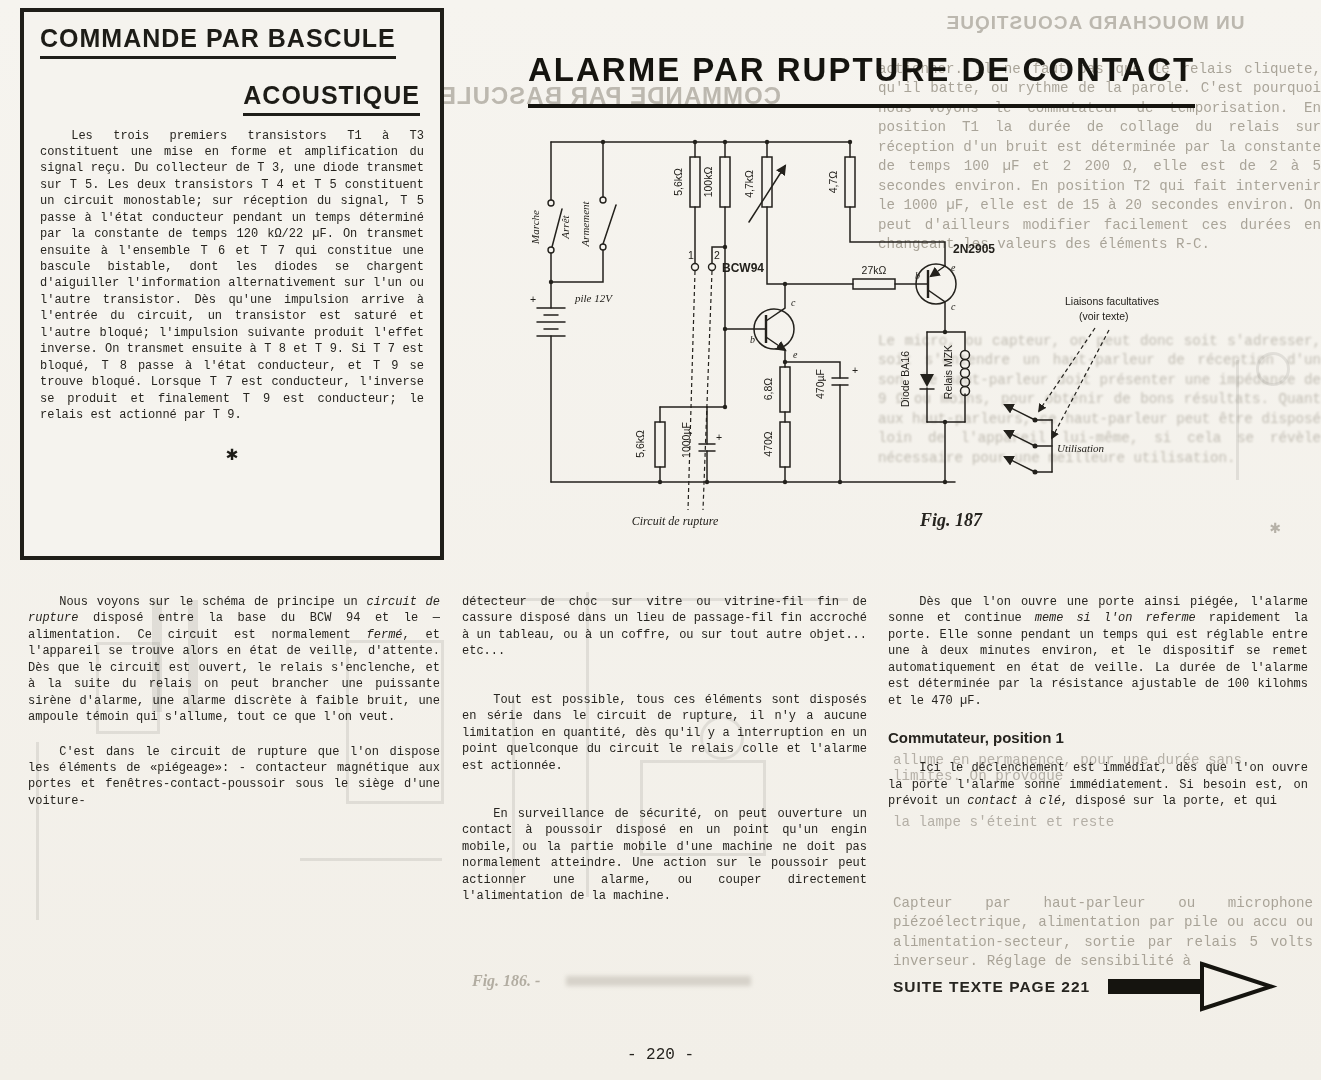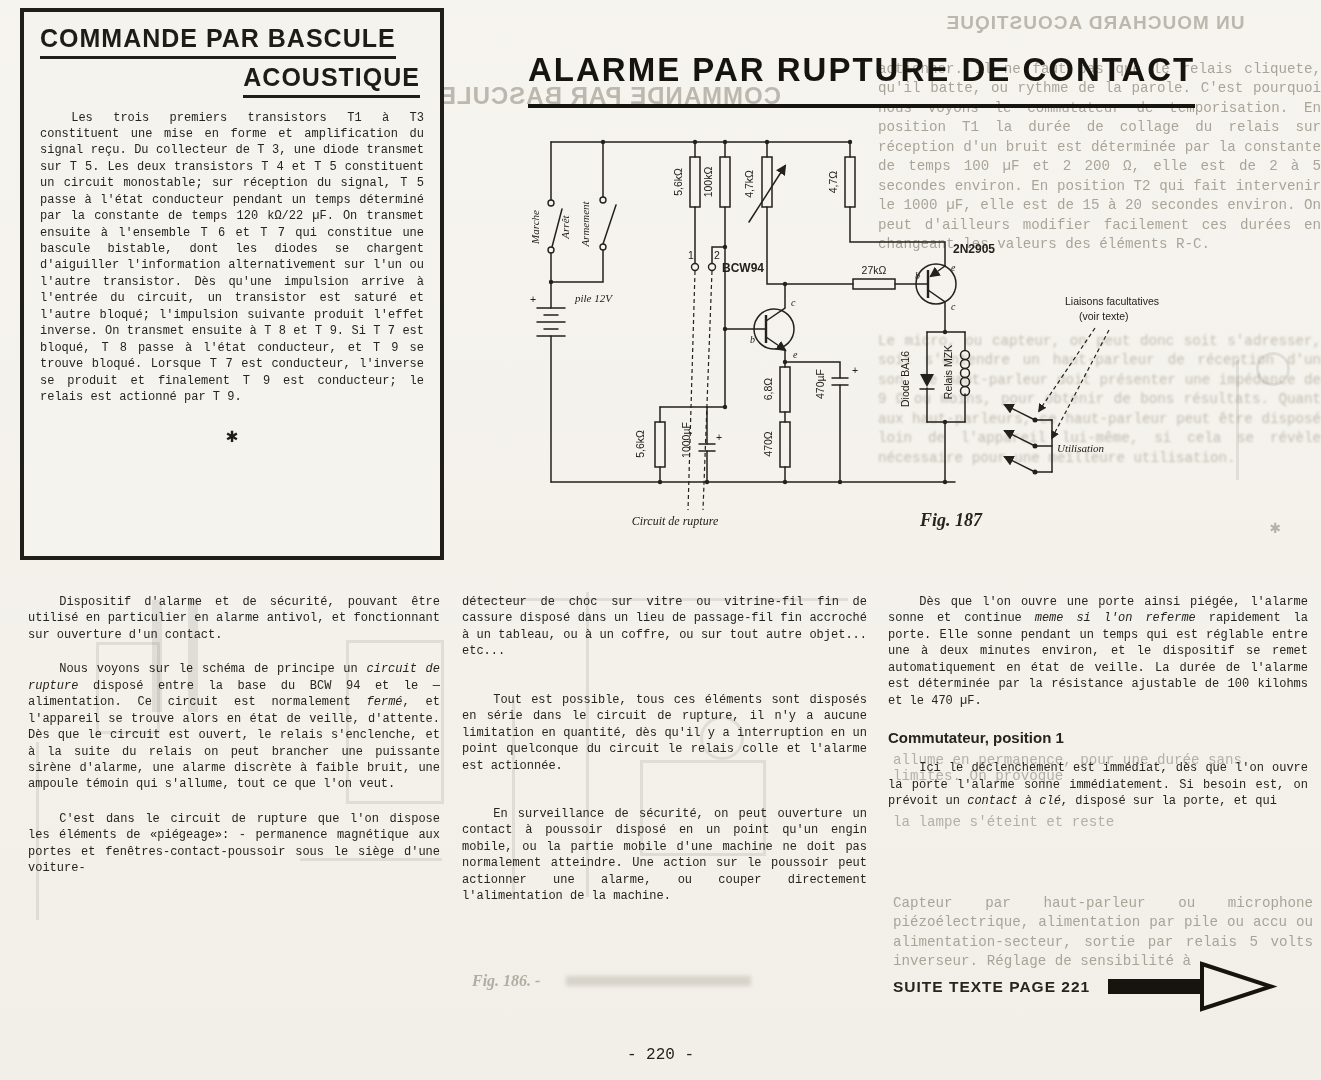--- a/index.html
+++ b/index.html
@@ -9,21 +9,21 @@
   
   .body{font-size:12px;line-height:1.37;text-align:justify;margin:0 0 18px;}
   .ind{text-indent:2.6em;}
   .col{position:absolute;top:594px;z-index:2;}
   .col.c2 .body{margin-bottom:32px;}
   .col-head{font:bold 15px "Liberation Sans",sans-serif;margin:20px 0 14px;}
   
   .left-box{position:absolute;left:20px;top:8px;width:424px;height:552px;border:4px solid #1f1e19;
             background:#f5f3ee;box-sizing:border-box;padding:12px 16px 6px;z-index:2;}
   .trow{line-height:1;}
-  .trow.r{text-align:right;padding-right:4px;margin-top:4px;}
+  .trow.r{text-align:right;padding-right:4px;margin-top:22px;}
   .box-title{display:inline-block;font:bold 25px/1.15 "Liberation Sans",sans-serif;letter-spacing:1px;
              border-bottom:3px solid #1f1e19;padding-bottom:3px;color:#1d1c17;}
   .box-par{margin-top:12px;}
   .box-star{text-align:center;font-size:20px;margin-top:4px;color:#1d1c17;}
   
   .main-title{position:absolute;left:528px;top:52px;margin:0;font:bold 33px/1.1 "Liberation Sans",sans-serif;
               letter-spacing:2px;border-bottom:4px solid #15140f;padding-bottom:16px;color:#15140f;z-index:2;}
   
   .schematic{position:absolute;left:495px;top:122px;z-index:3;}
   .schematic .wire{stroke:#23211c;stroke-width:1.5;fill:none;stroke-linecap:round;}
@@ -274,23 +274,22 @@
       <text x="570" y="183">Liaisons facultatives</text>
       <text x="584" y="198">(voir texte)</text>
       <text class="it" x="562" y="330">Utilisation</text>
       <text class="big" x="180" y="403" text-anchor="middle">Circuit de rupture</text>
     </g>
   </svg>
 
   <div class="fig-caption">Fig. 187</div>
 
   <div class="col" style="left:28px;width:412px;">
-    <p class="body ind">Dispositif d'alarme et de sécurité, pouvant être utilisé en particulier en alarme antivol, et fonctionnant sur ouverture d'un contact.</p>
     <p class="body ind">Nous voyons sur le schéma de principe un <i>circuit de rupture</i> disposé entre la base du BCW 94 et le — alimentation. Ce circuit est normalement <i>fermé</i>, et l'appareil se trouve alors en état de veille, d'attente. Dès que le circuit est ouvert, le relais s'enclenche, et à la suite du relais on peut brancher une puissante sirène d'alarme, une alarme discrète à faible bruit, une ampoule témoin qui s'allume, tout ce que l'on veut.</p>
-    <p class="body ind">C'est dans le circuit de rupture que l'on dispose les éléments de «piégeage»: - permanence magnétique aux portes et fenêtres-contact-poussoir sous le siège d'une voiture-</p>
+    <p class="body ind">C'est dans le circuit de rupture que l'on dispose les éléments de «piégeage»: - contacteur magnétique aux portes et fenêtres-contact-poussoir sous le siège d'une voiture-</p>
   </div>
 
   <div class="col c2" style="left:462px;width:405px;">
     <p class="body">détecteur de choc sur vitre ou vitrine-fil fin de cassure disposé dans un lieu de passage-fil fin accroché à un tableau, ou à un coffre, ou sur tout autre objet... etc...</p>
     <p class="body ind">Tout est possible, tous ces éléments sont disposés en série dans le circuit de rupture, il n'y a aucune limitation en quantité, dès qu'il y a interruption en un point quelconque du circuit le relais colle et l'alarme est actionnée.</p>
     <p class="body ind">En surveillance de sécurité, on peut ouverture un contact à poussoir disposé en un point qu'un engin mobile, ou la partie mobile d'une machine ne doit pas normalement atteindre. Une action sur le poussoir peut actionner une alarme, ou couper directement l'alimentation de la machine.</p>
   </div>
 
   <div class="col" style="left:888px;width:420px;">
     <p class="body ind">Dès que l'on ouvre une porte ainsi piégée, l'alarme sonne et continue <i>meme si l'on referme</i> rapidement la porte. Elle sonne pendant un temps qui est réglable entre une à deux minutes environ, et le dispositif se remet automatiquement en état de veille. La durée de l'alarme est déterminée par la résistance ajustable de 100 kilohms et le 470 µF.</p>

